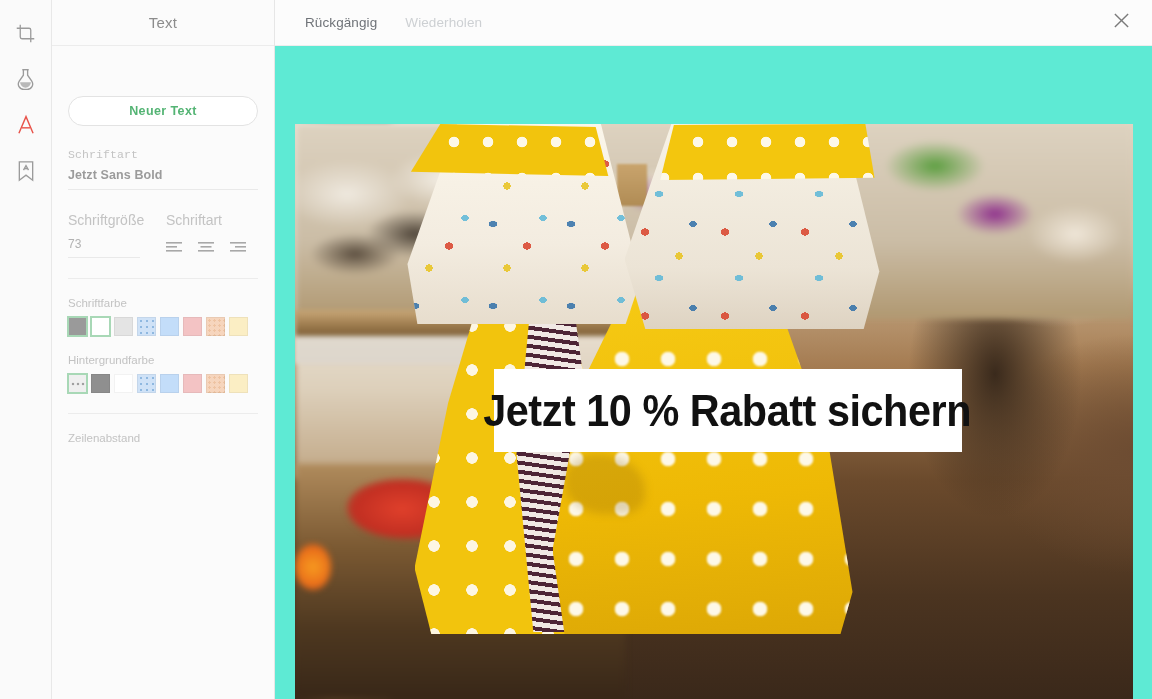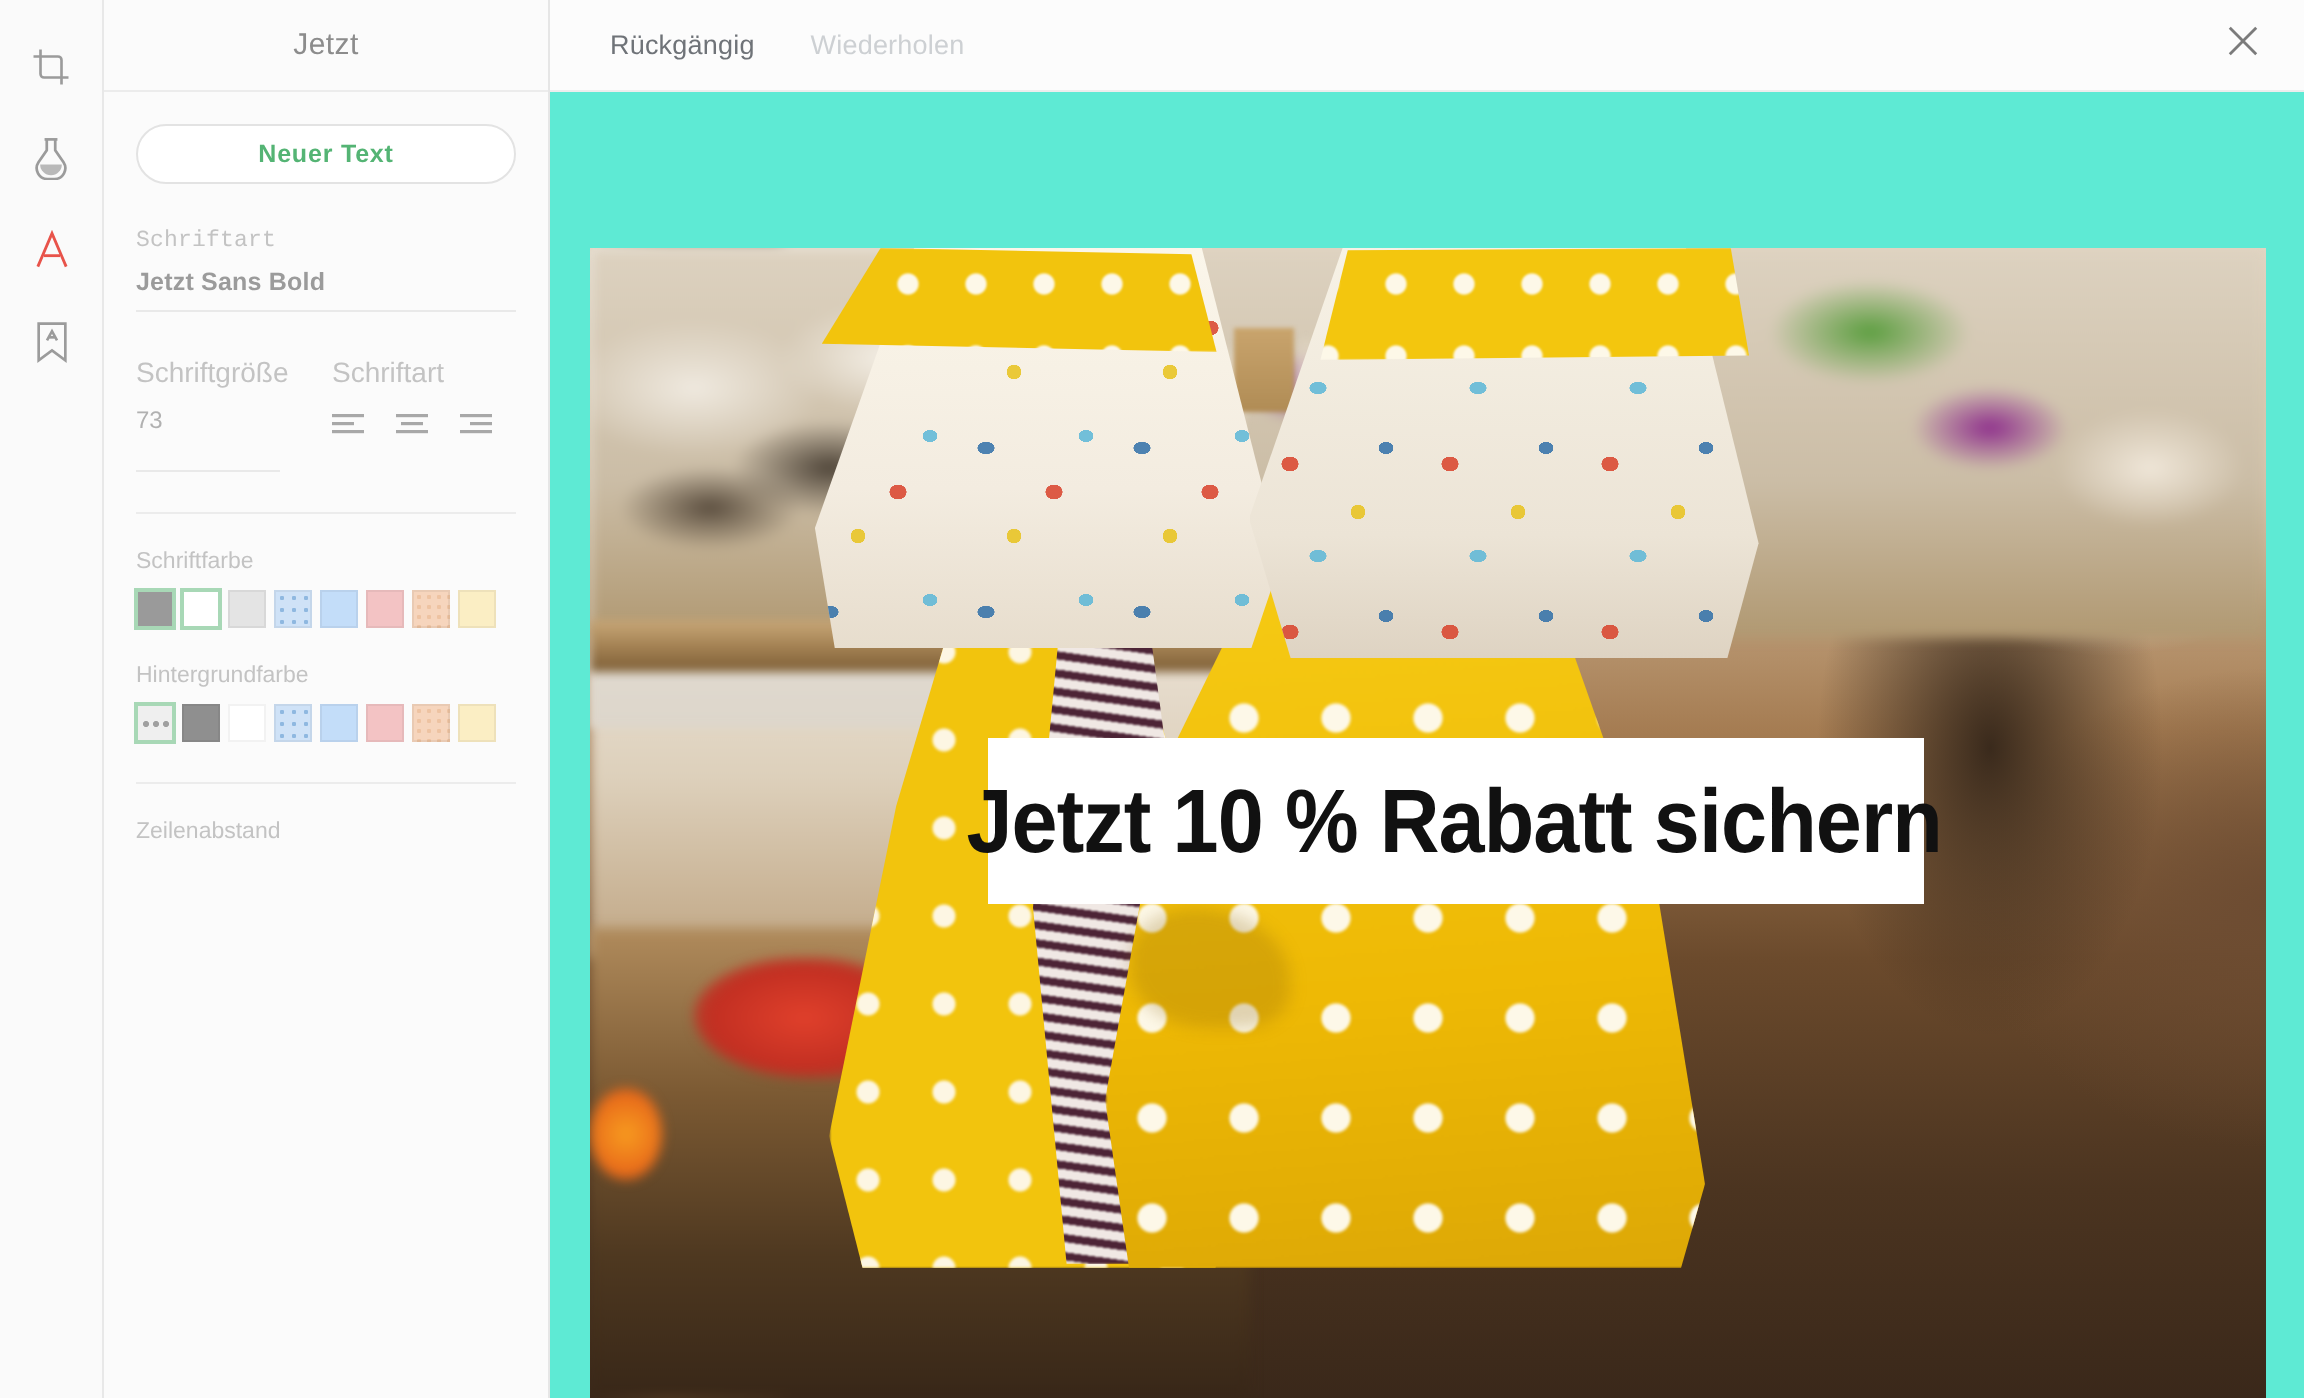--- a/index.html
+++ b/index.html
@@ -51,20 +51,21 @@
   .new-text-btn {
     display: block; width: 100%; height: 30px;
     background: #ffffff;
     border: 1px solid #e3e3e3;
     border-radius: 15px;
     color: #54b474;
     font-size: 12.5px; font-weight: bold;
     letter-spacing: .4px;
     cursor: pointer;
     font-family: "Liberation Sans", sans-serif;
+    margin-top: 34px;
   }
 
   .field-label {
     font-size: 11.5px; color: #c3c3c3;
     margin-top: 22px; margin-bottom: 7px;
     letter-spacing: .1px;
     font-family: Liberation Mono, monospace;
   }
   .font-value {
     font-size: 12.5px; color: #9b9b9b; font-weight: bold;
@@ -73,21 +74,21 @@
     letter-spacing: .1px;
     cursor: pointer;
   }
 
   .row-2 { display: flex; margin-top: 22px; }
   .col-size { width: 88px; }
   .col-align { flex: 1; padding-left: 10px; }
   .sub-label { font-size: 14px; color: #c3c3c3; margin-bottom: 9px; }
   .size-value {
     font-size: 12px; color: #b1b1b1;
-    padding-bottom: 18px;
+    padding-bottom: 6px;
     border-bottom: 1px solid #e9e9e9;
     width: 72px;
     cursor: text;
   }
   .align-group { display: flex; gap: 16px; align-items: center; padding-top: 2px; }
   .align-btn { cursor: pointer; width: 16px; height: 12px; display:block; }
 
   .divider {
     height: 1px; background: #ececec;
     margin: 20px 0 0 0;
@@ -406,21 +407,21 @@
           <path d="M10.3 10.2 H13.7"></path>
         </svg>
       </span>
     </div>
 
   </div>
 
   <div class="panel">
 
     <div class="panel-head">
-      <div class="panel-title">Jetzt</div>
+      <div class="panel-title">Text</div>
     </div>
 
     <div class="panel-body">
 
       <button class="new-text-btn">Neuer Text</button>
 
       <div class="field-label">Schriftart</div>
       <div class="font-value">Jetzt Sans Bold</div>
 
       <div class="row-2">

